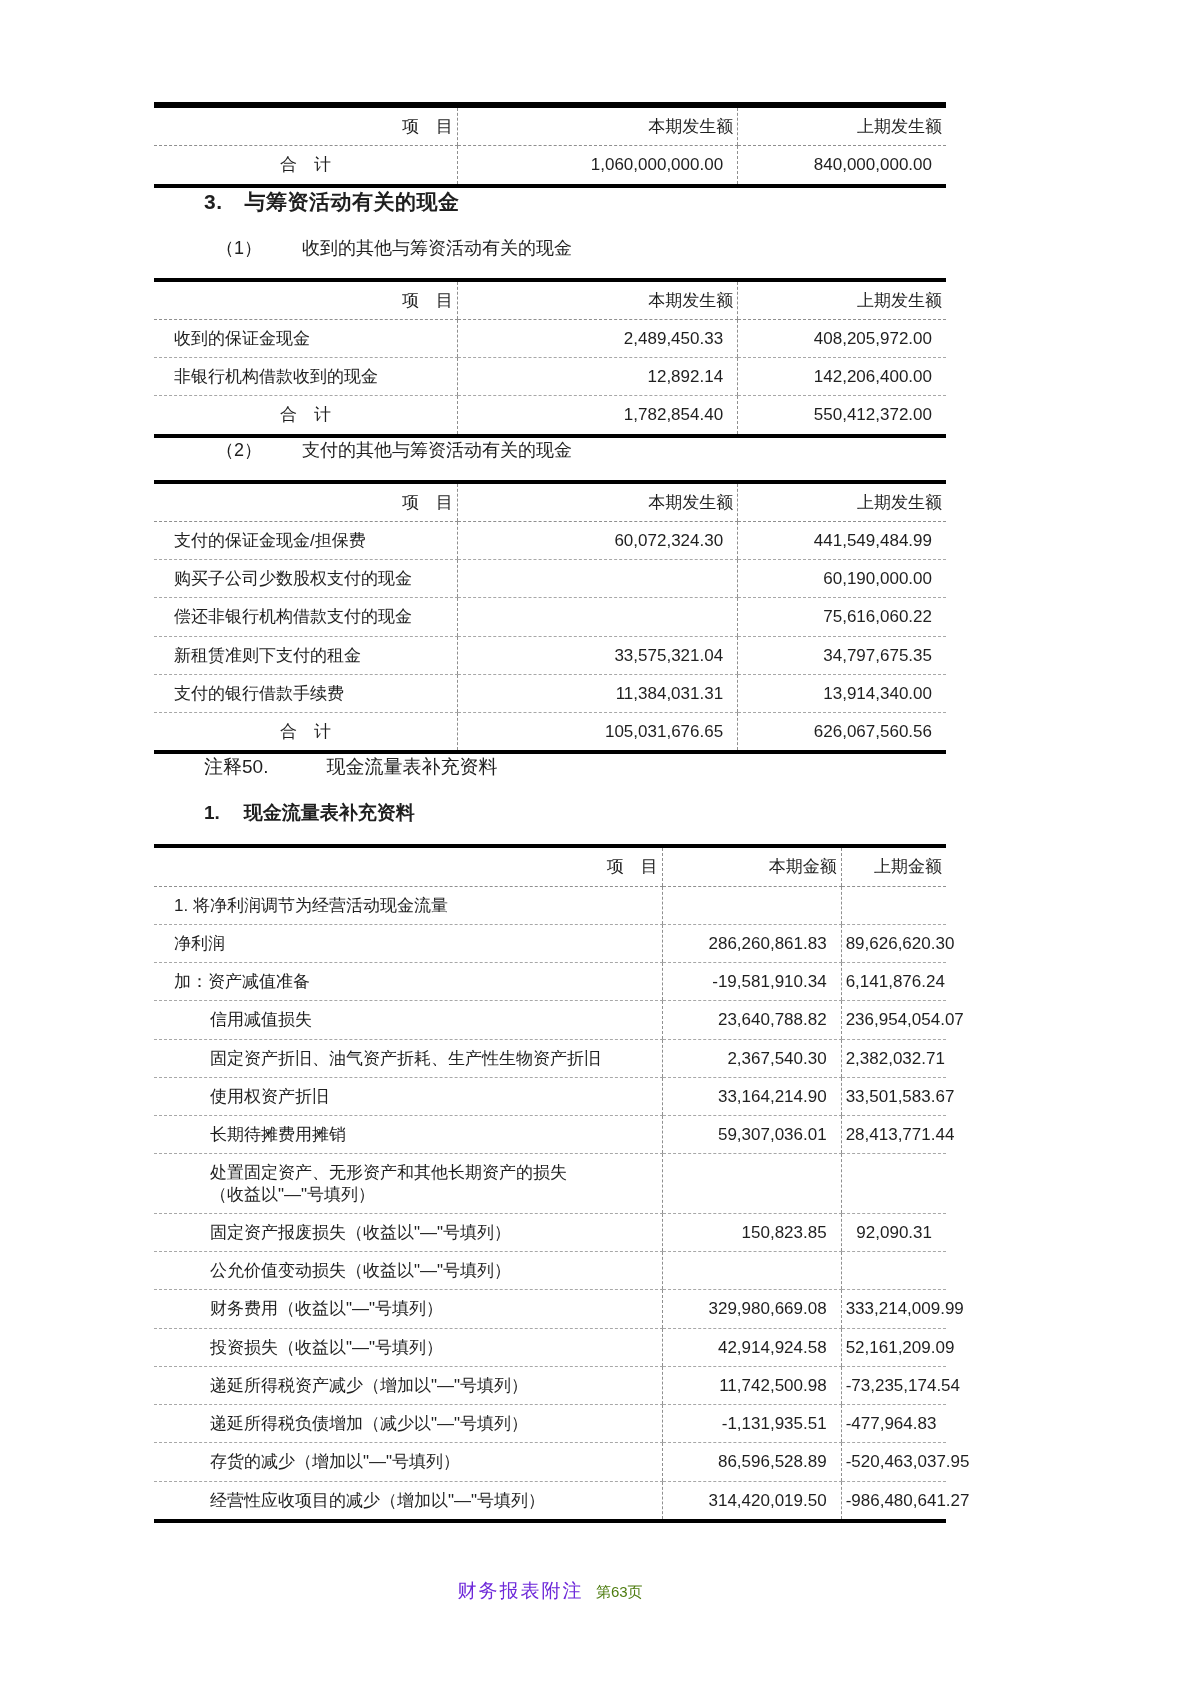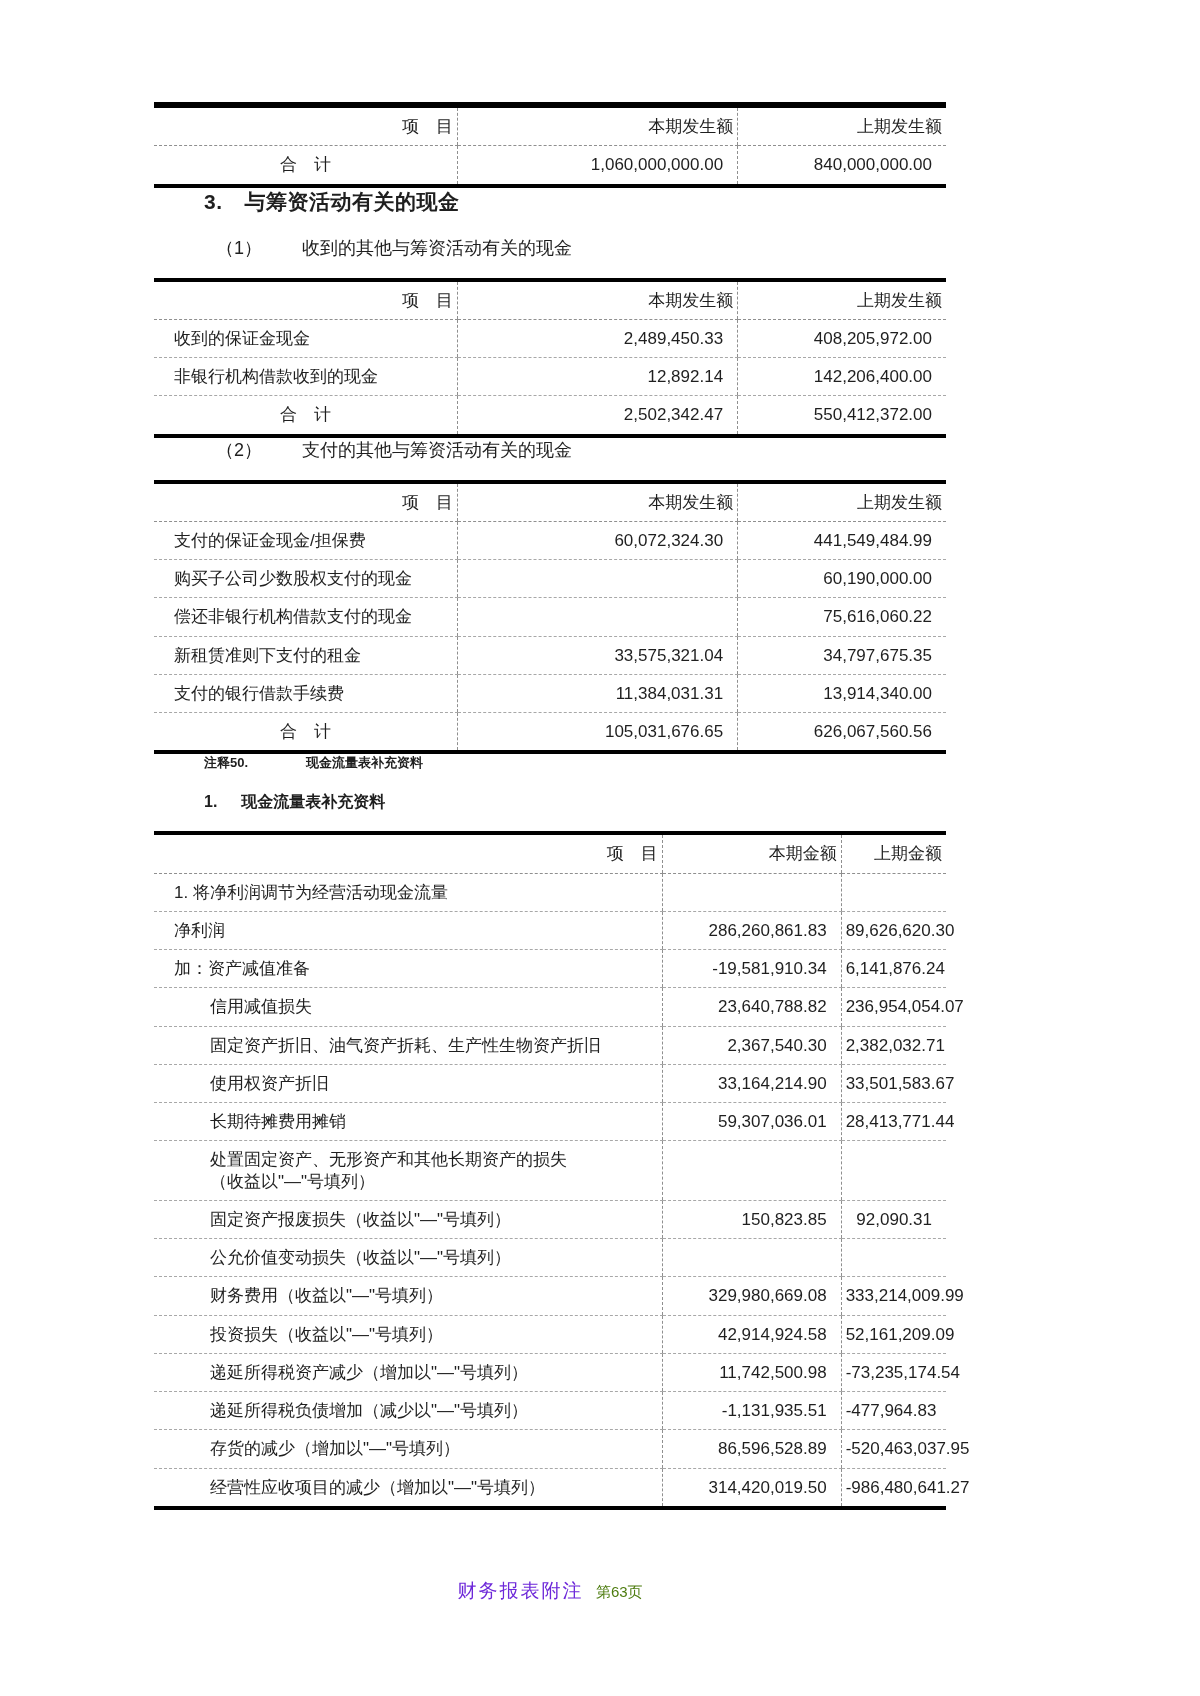--- a/index.html
+++ b/index.html
@@ -61,26 +61,26 @@
     margin:26px 0 10px 50px;
     letter-spacing:0.5px;
   }
   .sec-heading .sec-num { margin-right:22px; }
   .sub-heading {
     font-size:18px; font-weight:normal;
     margin:20px 0 18px 62px;
   }
   .sub-heading .sec-num { margin-right:40px; }
   .note-heading {
-    font-size:13px; font-weight:bold;
+    font-size:19px; font-weight:normal;
     margin:34px 0 11px 50px;
   }
   .note-heading .sec-num { margin-right:58px; }
   .note-sub {
-    font-size:16px; font-weight:bold;
+    font-size:19px; font-weight:bold;
     margin:20px 0 18px 50px;
   }
   .note-sub .sec-num { margin-right:24px; }
 
   .footer {
     position:absolute;
     left:154px; width:792px;
     top:1578px;
     text-align:center;
   }
@@ -133,21 +133,21 @@
           <td class="col-cur num">2,489,450.33</td>
           <td class="col-prior num">408,205,972.00</td>
         </tr>
         <tr>
           <td class="col-item">非银行机构借款收到的现金</td>
           <td class="col-cur num">12,892.14</td>
           <td class="col-prior num">142,206,400.00</td>
         </tr>
         <tr>
           <td class="col-item total">合　计</td>
-          <td class="col-cur num">2,502,342.47</td>
+          <td class="col-cur num">1,782,854.40</td>
           <td class="col-prior num">550,412,372.00</td>
         </tr>
       </tbody>
     </table>
 
   <div class="sub-heading">
     <span class="sec-num">（2）</span><span>支付的其他与筹资活动有关的现金</span>
   </div>
 
   <table class="fin t-even">

